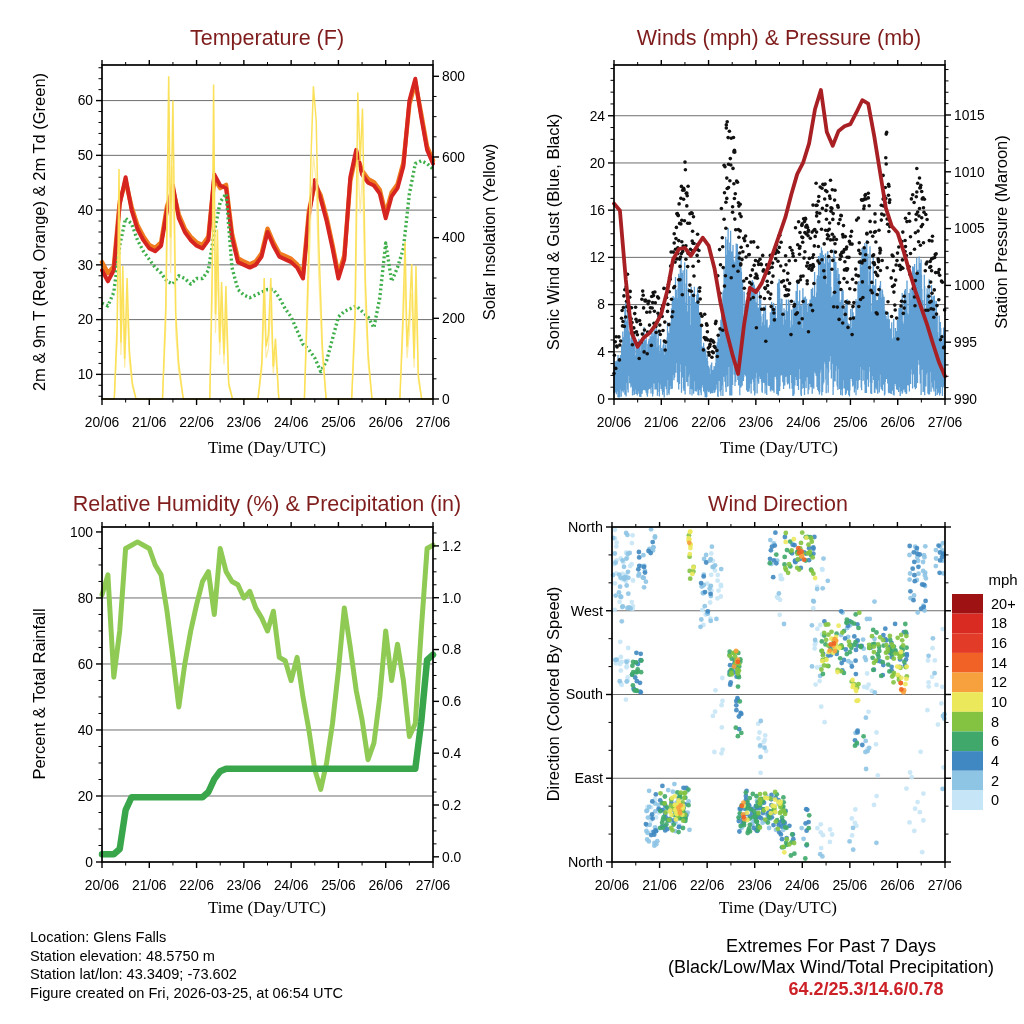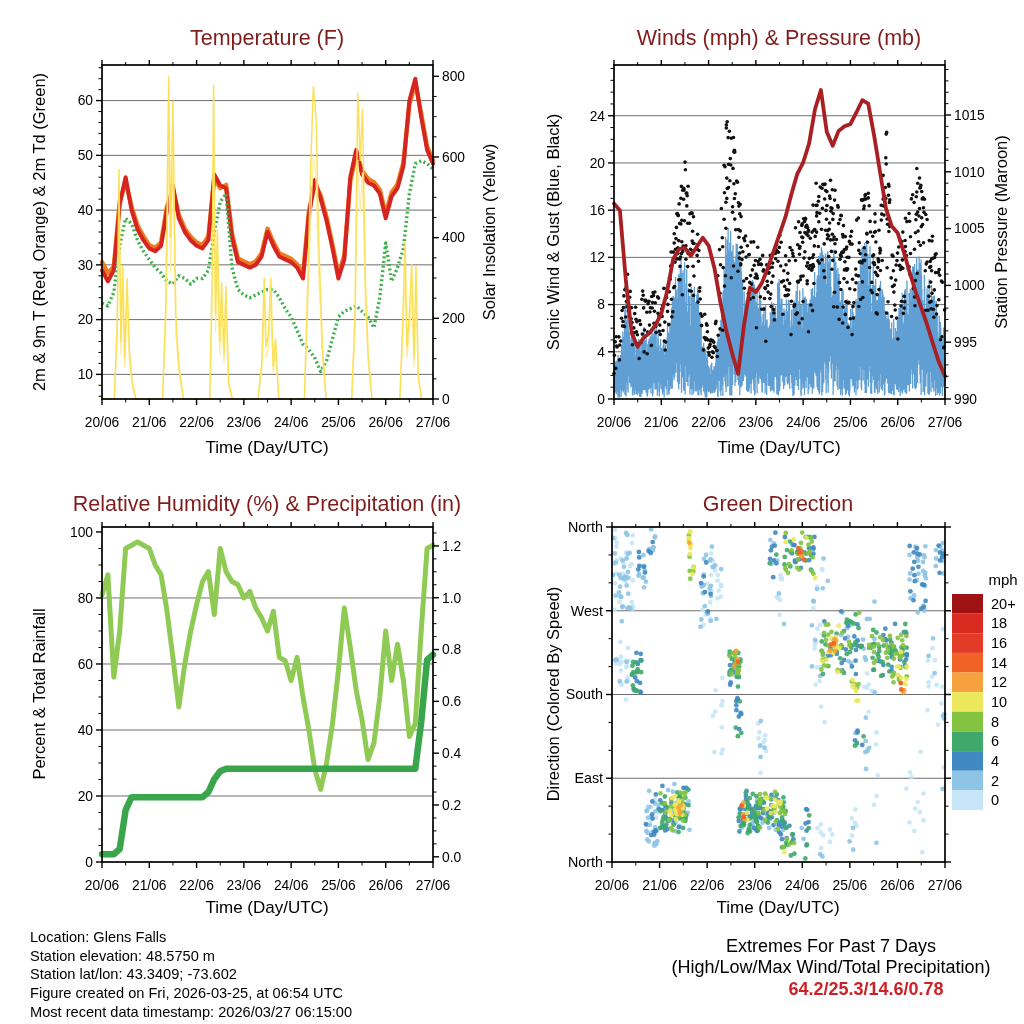--- a/index.html
+++ b/index.html
@@ -1,20 +1,20 @@
 <!DOCTYPE html>
 <html><head>
 <meta charset="utf-8">
 <style>
   html,body{margin:0;padding:0;background:#fff;}
   .page{position:relative;width:1024px;height:1024px;background:#ffffff;overflow:hidden;
         font-family:"Liberation Sans",sans-serif;color:#000;}
   #charts{position:absolute;left:0;top:0;}
   .ptitle{position:absolute;font-size:21.5px;color:#7f1d1d;transform:translateX(-50%);white-space:nowrap;}
-  .xlab{position:absolute;font-size:17px;transform:translateX(-50%);white-space:nowrap;}
+  .xlab{position:absolute;font-size:17px;transform:translateX(-50%);white-space:nowrap;font-family:Liberation Serif, serif;}
   .ylab{position:absolute;font-size:16.5px;transform:translate(-50%,-50%) rotate(-90deg);white-space:nowrap;}
   .cbtitle{position:absolute;font-size:15px;transform:translateX(-50%);text-align:right;}
   .footL{position:absolute;left:30px;top:928px;font-size:14.6px;line-height:18.7px;}
   .footR{position:absolute;font-size:18px;transform:translateX(-50%);white-space:nowrap;}
   .footR.red{font-weight:bold;}
 </style>
 </head>
 <body>
 
 <div class="page">
@@ -2418,40 +2418,39 @@
         <rect x="952" y="770.76" width="31" height="19.64" fill="#8ec4e4"></rect>
         <text x="991" y="785.58" font-size="14.5" font-family="&quot;Liberation Sans&quot;,sans-serif">2</text>
         <rect x="952" y="790.4" width="31" height="19.64" fill="#c6e5f6"></rect>
         <text x="991" y="805.22" font-size="14.5" font-family="&quot;Liberation Sans&quot;,sans-serif">0</text>
       </g>
     </svg>
 
   <div class="ptitle" style="left:267px;top:26px">Temperature (F)</div>
   <div class="ptitle" style="left:779px;top:26px">Winds (mph) &amp; Pressure (mb)</div>
   <div class="ptitle" style="left:267px;top:492px">Relative Humidity (%) &amp; Precipitation (in)</div>
-  <div class="ptitle" style="left:778px;top:492px">Green Direction</div>
+  <div class="ptitle" style="left:778px;top:492px">Wind Direction</div>
 
   <div class="xlab" style="left:267px;top:438px">Time (Day/UTC)</div>
   <div class="xlab" style="left:779px;top:438px">Time (Day/UTC)</div>
   <div class="xlab" style="left:267px;top:898px">Time (Day/UTC)</div>
   <div class="xlab" style="left:778px;top:898px">Time (Day/UTC)</div>
 
   <div class="ylab" style="left:39px;top:232px">2m &amp; 9m T (Red, Orange) &amp; 2m Td (Green)</div>
   <div class="ylab" style="left:489px;top:232px">Solar Insolation (Yellow)</div>
   <div class="ylab" style="left:553px;top:232px">Sonic Wind &amp; Gust (Blue, Black)</div>
   <div class="ylab" style="left:1001px;top:232px">Station Pressure (Maroon)</div>
   <div class="ylab" style="left:39px;top:694px">Percent &amp; Total Rainfall</div>
   <div class="ylab" style="left:553px;top:694px">Direction (Colored By Speed)</div>
 
   <div class="cbtitle" style="left:1003px;top:571px">mph</div>
 
   <div class="footL">
     <div>Location: Glens Falls</div>
     <div>Station elevation: 48.5750 m</div>
     <div>Station lat/lon: 43.3409; -73.602</div>
     <div>Figure created on Fri, 2026-03-25, at 06:54 UTC</div>
-    <div>Most recent data timestamp: 2026/03/27 06:15:00</div>
   </div>
 
   <div class="footR" style="left:831px;top:936px">Extremes For Past 7 Days</div>
-  <div class="footR" style="left:831px;top:957px">(High/Low/Max Wind/Total Precipitation)</div>
+  <div class="footR" style="left:831px;top:957px">(Black/Low/Max Wind/Total Precipitation)</div>
   <div class="footR red" style="left: 866px; top: 979px; color: rgb(204, 33, 39); text-align: right;">64.2/25.3/14.6/0.78</div>
 </div>
 
 </body></html>

